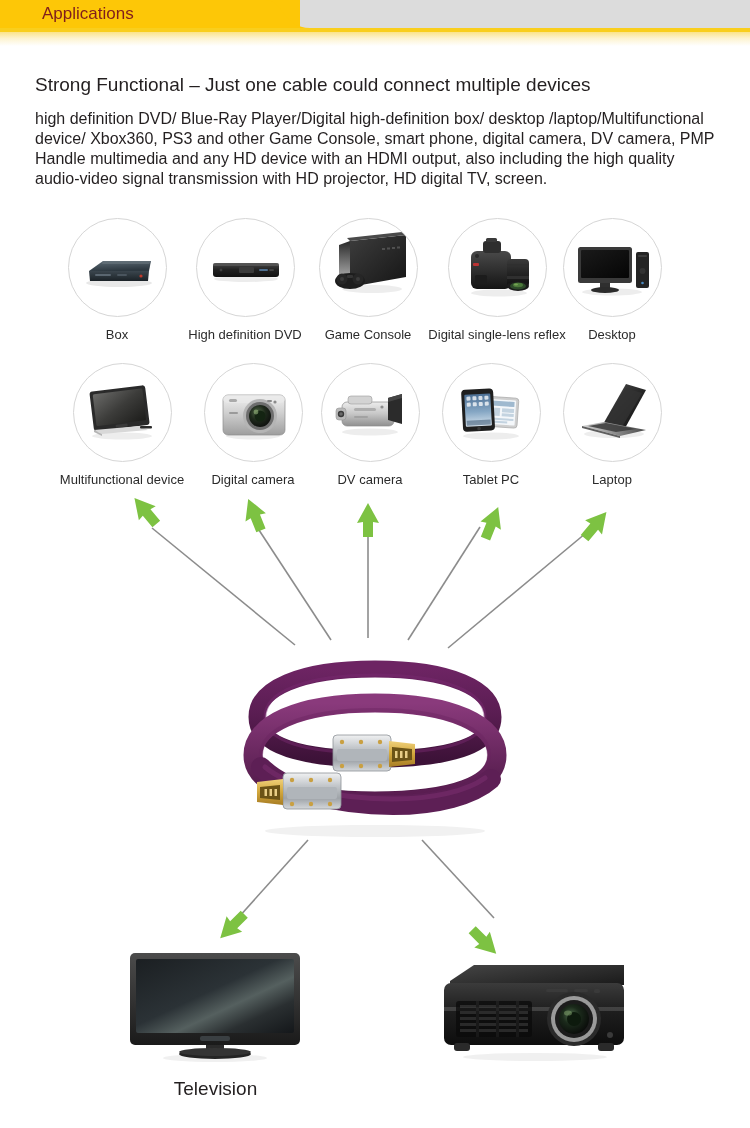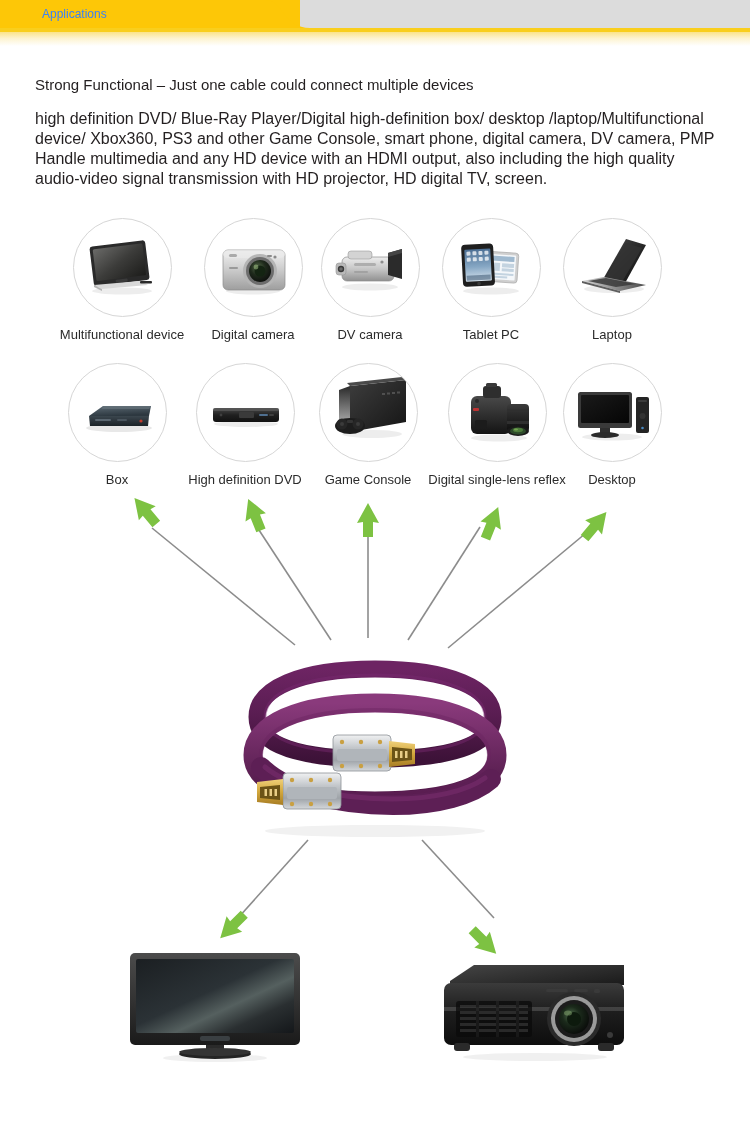--- a/index.html
+++ b/index.html
@@ -52,35 +52,35 @@
     position: absolute;
     left: 0; top: 32px;
     width: 750px; height: 14px;
     background: linear-gradient(to bottom, #fbe38a 0%, #fdf3cf 45%, #ffffff 100%);
   }
   .header-title {
     position: absolute;
     left: 42px; top: 0;
     height: 28px;
     line-height: 28px;
-    font-size: 12px;
-    color: #3b82f6;
+    font-size: 17px;
+    color: #7f1d1d;
     font-family: "Liberation Sans", sans-serif;
     white-space: nowrap;
   }
 
   
   .intro {
     position: absolute;
     left: 35px;
     top: 76px;
     width: 686px;
   }
   .intro-lead {
-    font-size: 15px;
+    font-size: 19px;
     line-height: 17px;
     color: #231f20;
     margin: 0 0 16px 0;
   }
   .intro-body {
     font-size: 16px;
     line-height: 20px;
     color: #231f20;
     margin: 0;
   }
@@ -165,20 +165,163 @@
   <div class="header-fade"></div>
   <div class="header-title">Applications</div>
 </div>
 
 <div class="intro">
   <p class="intro-lead">Strong Functional – Just one cable could connect multiple devices</p>
   <p class="intro-body">high definition DVD/ Blue-Ray Player/Digital high-definition box/ desktop /laptop/Multifunctional device/ Xbox360, PS3 and other Game Console, smart phone, digital camera, DV camera, PMP Handle multimedia and any HD device with an HDMI output, also including the high quality audio-video signal transmission with HD projector, HD digital TV, screen.</p>
 </div>
 
 <div class="device-grid">
+
+  <div class="device-row">
+
+    <div class="device-cell" style="left:42px;">
+      <div class="device-circle">
+        <svg width="97" height="97" viewBox="0 0 97 97">
+          <defs>
+            <linearGradient id="boxTop" x1="0" y1="0" x2="0.3" y2="1">
+              <stop offset="0" stop-color="#5d6b75"></stop>
+                <stop offset="1" stop-color="#2d3840"></stop>
+            </linearGradient>
+            <linearGradient id="boxFront" x1="0" y1="0" x2="0" y2="1">
+              <stop offset="0" stop-color="#3b464e"></stop>
+                <stop offset="1" stop-color="#1b2227"></stop>
+            </linearGradient>
+          </defs>
+          <ellipse cx="50" cy="64" rx="33" ry="4" fill="#e8e8e8"></ellipse>
+          <path d="M20,52 L34,42 L82,42 L80,52 Z" fill="url(#boxTop)"></path>
+          <path d="M20,52 L80,52 L79,62 L21,62 Z" fill="url(#boxFront)"></path>
+          <rect x="26" y="55" width="16" height="2" rx="1" fill="#5a6670"></rect>
+          <circle cx="72" cy="57" r="1.6" fill="#c0392b"></circle>
+          <rect x="48" y="55" width="10" height="2" rx="1" fill="#4a555e"></rect>
+          <path d="M34,42 L82,42 L80,45 L33,45 Z" fill="#6b7880" opacity="0.55"></path>
+        </svg>
+      </div>
+      <div class="device-label">Box</div>
+    </div>
+
+    <div class="device-cell" style="left:170px;">
+      <div class="device-circle">
+        <svg width="97" height="97" viewBox="0 0 97 97">
+          <defs>
+            <linearGradient id="dvdF" x1="0" y1="0" x2="0" y2="1">
+              <stop offset="0" stop-color="#4a4a4a"></stop>
+                <stop offset="0.5" stop-color="#202020"></stop>
+                <stop offset="1" stop-color="#111111"></stop>
+            </linearGradient>
+          </defs>
+          <ellipse cx="49" cy="60" rx="32" ry="3" fill="#ececec"></ellipse>
+          <rect x="16" y="44" width="66" height="14" rx="3" fill="url(#dvdF)"></rect>
+          <rect x="16" y="44" width="66" height="3" rx="1.5" fill="#5b5b5b" opacity="0.7"></rect>
+          <rect x="42" y="48" width="15" height="6" rx="1" fill="#3a3a3a"></rect>
+          <rect x="62" y="50" width="9" height="2" rx="1" fill="#4f6f8f"></rect>
+          <circle cx="24" cy="51" r="1.4" fill="#3f3f3f"></circle>
+          <rect x="72" y="50" width="5" height="2" rx="1" fill="#3f3f3f"></rect>
+        </svg>
+      </div>
+      <div class="device-label">High definition DVD</div>
+    </div>
+
+    <div class="device-cell" style="left:293px;">
+      <div class="device-circle">
+        <svg width="97" height="97" viewBox="0 0 97 97">
+          <defs>
+            <linearGradient id="psT" x1="0" y1="0" x2="1" y2="1">
+              <stop offset="0" stop-color="#3d3d3d"></stop>
+                <stop offset="1" stop-color="#151515"></stop>
+            </linearGradient>
+            <linearGradient id="psS" x1="0" y1="0" x2="0" y2="1">
+              <stop offset="0" stop-color="#2a2a2a"></stop>
+                <stop offset="1" stop-color="#c9c9c9"></stop>
+            </linearGradient>
+          </defs>
+          <ellipse cx="52" cy="70" rx="30" ry="4" fill="#ededed"></ellipse>
+          <path d="M30,22 L86,16 L86,58 L30,68 Z" fill="url(#psT)"></path>
+          <path d="M30,22 L30,68 L19,62 L19,26 Z" fill="url(#psS)"></path>
+          <path d="M30,22 L86,16 L82,13 L27,19 Z" fill="#4a4a4a"></path>
+          <g fill="#585858" opacity="0.85">
+            <rect x="62" y="29" width="3" height="2"></rect>
+              <rect x="67" y="28.5" width="3" height="2"></rect>
+            <rect x="72" y="28" width="3" height="2"></rect>
+              <rect x="77" y="27.5" width="3" height="2"></rect>
+          </g>
+          <g>
+            <ellipse cx="30" cy="62" rx="15" ry="8" fill="#1d1d1d"></ellipse>
+            <circle cx="22" cy="60" r="5.5" fill="#262626"></circle>
+            <circle cx="38" cy="60" r="5.5" fill="#262626"></circle>
+            <circle cx="22" cy="60" r="2" fill="#3b3b3b"></circle>
+            <circle cx="38" cy="60" r="2" fill="#3b3b3b"></circle>
+            <rect x="27" y="56" width="6" height="3" rx="1" fill="#343434"></rect>
+          </g>
+        </svg>
+      </div>
+      <div class="device-label">Game Console</div>
+    </div>
+
+    <div class="device-cell" style="left:422px;">
+      <div class="device-circle">
+        <svg width="97" height="97" viewBox="0 0 97 97">
+          <defs>
+            <linearGradient id="camB" x1="0" y1="0" x2="0" y2="1">
+              <stop offset="0" stop-color="#4a4a4a"></stop>
+                <stop offset="1" stop-color="#141414"></stop>
+            </linearGradient>
+            <linearGradient id="lensB" x1="0" y1="0" x2="0" y2="1">
+              <stop offset="0" stop-color="#3a3a3a"></stop>
+                <stop offset="1" stop-color="#0e0e0e"></stop>
+            </linearGradient>
+          </defs>
+          <ellipse cx="50" cy="74" rx="28" ry="3.5" fill="#ededed"></ellipse>
+          <rect x="22" y="32" width="40" height="38" rx="6" fill="url(#camB)"></rect>
+          <rect x="34" y="22" width="18" height="12" rx="3" fill="#2e2e2e"></rect>
+          <rect x="37" y="19" width="11" height="4" rx="1.5" fill="#3a3a3a"></rect>
+          <rect x="24" y="44" width="6" height="3" rx="1" fill="#b33"></rect>
+          <circle cx="28" cy="37" r="2" fill="#2a2a2a"></circle>
+          <g transform="translate(58,40)">
+            <rect x="0" y="0" width="22" height="28" rx="4" fill="url(#lensB)"></rect>
+            <rect x="0" y="5" width="22" height="3" fill="#2f2f2f"></rect>
+            <rect x="0" y="17" width="22" height="3" fill="#2f2f2f"></rect>
+            <ellipse cx="11" cy="27" rx="11" ry="5" fill="#1a1a1a"></ellipse>
+            <ellipse cx="11" cy="27" rx="8" ry="3.6" fill="#2d4a2a"></ellipse>
+            <ellipse cx="11" cy="26" rx="5" ry="2.2" fill="#4c7a3a"></ellipse>
+            <ellipse cx="9" cy="25.5" rx="2" ry="1" fill="#7fae5a" opacity="0.8"></ellipse>
+          </g>
+          <rect x="26" y="56" width="12" height="8" rx="1.5" fill="#1c1c1c"></rect>
+        </svg>
+      </div>
+      <div class="device-label">Digital single-lens reflex</div>
+    </div>
+
+    <div class="device-cell" style="left:537px;">
+      <div class="device-circle">
+        <svg width="97" height="97" viewBox="0 0 97 97">
+          <defs>
+            <linearGradient id="scr" x1="0" y1="0" x2="1" y2="1">
+              <stop offset="0" stop-color="#1a1a1a"></stop>
+                <stop offset="1" stop-color="#050505"></stop>
+            </linearGradient>
+          </defs>
+          <ellipse cx="48" cy="73" rx="30" ry="3.5" fill="#ededed"></ellipse>
+          <rect x="14" y="28" width="54" height="36" rx="2.5" fill="#3a3a3a"></rect>
+          <rect x="17" y="31" width="48" height="28" rx="1" fill="url(#scr)"></rect>
+          <rect x="36" y="64" width="10" height="5" fill="#2f2f2f"></rect>
+          <ellipse cx="41" cy="71" rx="14" ry="3" fill="#2b2b2b"></ellipse>
+          <rect x="72" y="33" width="13" height="36" rx="2" fill="#242424"></rect>
+          <rect x="74" y="36" width="9" height="2" rx="1" fill="#3c3c3c"></rect>
+          <circle cx="78.5" cy="52" r="3" fill="#333"></circle>
+          <circle cx="78.5" cy="64" r="1.3" fill="#4a8ac2"></circle>
+        </svg>
+      </div>
+      <div class="device-label">Desktop</div>
+    </div>
+  </div>
 
   <div class="device-row">
 
     <div class="device-cell" style="left:47px;">
       <div class="device-circle">
         <svg width="97" height="97" viewBox="0 0 97 97">
           <defs>
             <linearGradient id="aioS" x1="0" y1="0" x2="1" y2="1">
               <stop offset="0" stop-color="#6a6a68"></stop>
                 <stop offset="0.5" stop-color="#3c3c3a"></stop>
@@ -320,163 +463,20 @@
           <path d="M38,62 L62,20 L82,26 L60,66 Z" fill="url(#lidG)"></path>
           <path d="M41,60 L62,24 L78,29 L58,63 Z" fill="#333" opacity="0.8"></path>
           <path d="M18,62 L40,58 L82,66 L56,72 Z" fill="url(#baseG)"></path>
           <path d="M24,62 L42,59 L72,65 L52,68 Z" fill="#3a3a3a" opacity="0.85"></path>
           <path d="M18,62 L56,72 L56,74 L18,64 Z" fill="#5e5e5e"></path>
         </svg>
       </div>
       <div class="device-label">Laptop</div>
     </div>
   </div>
-
-  <div class="device-row">
-
-    <div class="device-cell" style="left:42px;">
-      <div class="device-circle">
-        <svg width="97" height="97" viewBox="0 0 97 97">
-          <defs>
-            <linearGradient id="boxTop" x1="0" y1="0" x2="0.3" y2="1">
-              <stop offset="0" stop-color="#5d6b75"></stop>
-                <stop offset="1" stop-color="#2d3840"></stop>
-            </linearGradient>
-            <linearGradient id="boxFront" x1="0" y1="0" x2="0" y2="1">
-              <stop offset="0" stop-color="#3b464e"></stop>
-                <stop offset="1" stop-color="#1b2227"></stop>
-            </linearGradient>
-          </defs>
-          <ellipse cx="50" cy="64" rx="33" ry="4" fill="#e8e8e8"></ellipse>
-          <path d="M20,52 L34,42 L82,42 L80,52 Z" fill="url(#boxTop)"></path>
-          <path d="M20,52 L80,52 L79,62 L21,62 Z" fill="url(#boxFront)"></path>
-          <rect x="26" y="55" width="16" height="2" rx="1" fill="#5a6670"></rect>
-          <circle cx="72" cy="57" r="1.6" fill="#c0392b"></circle>
-          <rect x="48" y="55" width="10" height="2" rx="1" fill="#4a555e"></rect>
-          <path d="M34,42 L82,42 L80,45 L33,45 Z" fill="#6b7880" opacity="0.55"></path>
-        </svg>
-      </div>
-      <div class="device-label">Box</div>
-    </div>
-
-    <div class="device-cell" style="left:170px;">
-      <div class="device-circle">
-        <svg width="97" height="97" viewBox="0 0 97 97">
-          <defs>
-            <linearGradient id="dvdF" x1="0" y1="0" x2="0" y2="1">
-              <stop offset="0" stop-color="#4a4a4a"></stop>
-                <stop offset="0.5" stop-color="#202020"></stop>
-                <stop offset="1" stop-color="#111111"></stop>
-            </linearGradient>
-          </defs>
-          <ellipse cx="49" cy="60" rx="32" ry="3" fill="#ececec"></ellipse>
-          <rect x="16" y="44" width="66" height="14" rx="3" fill="url(#dvdF)"></rect>
-          <rect x="16" y="44" width="66" height="3" rx="1.5" fill="#5b5b5b" opacity="0.7"></rect>
-          <rect x="42" y="48" width="15" height="6" rx="1" fill="#3a3a3a"></rect>
-          <rect x="62" y="50" width="9" height="2" rx="1" fill="#4f6f8f"></rect>
-          <circle cx="24" cy="51" r="1.4" fill="#3f3f3f"></circle>
-          <rect x="72" y="50" width="5" height="2" rx="1" fill="#3f3f3f"></rect>
-        </svg>
-      </div>
-      <div class="device-label">High definition DVD</div>
-    </div>
-
-    <div class="device-cell" style="left:293px;">
-      <div class="device-circle">
-        <svg width="97" height="97" viewBox="0 0 97 97">
-          <defs>
-            <linearGradient id="psT" x1="0" y1="0" x2="1" y2="1">
-              <stop offset="0" stop-color="#3d3d3d"></stop>
-                <stop offset="1" stop-color="#151515"></stop>
-            </linearGradient>
-            <linearGradient id="psS" x1="0" y1="0" x2="0" y2="1">
-              <stop offset="0" stop-color="#2a2a2a"></stop>
-                <stop offset="1" stop-color="#c9c9c9"></stop>
-            </linearGradient>
-          </defs>
-          <ellipse cx="52" cy="70" rx="30" ry="4" fill="#ededed"></ellipse>
-          <path d="M30,22 L86,16 L86,58 L30,68 Z" fill="url(#psT)"></path>
-          <path d="M30,22 L30,68 L19,62 L19,26 Z" fill="url(#psS)"></path>
-          <path d="M30,22 L86,16 L82,13 L27,19 Z" fill="#4a4a4a"></path>
-          <g fill="#585858" opacity="0.85">
-            <rect x="62" y="29" width="3" height="2"></rect>
-              <rect x="67" y="28.5" width="3" height="2"></rect>
-            <rect x="72" y="28" width="3" height="2"></rect>
-              <rect x="77" y="27.5" width="3" height="2"></rect>
-          </g>
-          <g>
-            <ellipse cx="30" cy="62" rx="15" ry="8" fill="#1d1d1d"></ellipse>
-            <circle cx="22" cy="60" r="5.5" fill="#262626"></circle>
-            <circle cx="38" cy="60" r="5.5" fill="#262626"></circle>
-            <circle cx="22" cy="60" r="2" fill="#3b3b3b"></circle>
-            <circle cx="38" cy="60" r="2" fill="#3b3b3b"></circle>
-            <rect x="27" y="56" width="6" height="3" rx="1" fill="#343434"></rect>
-          </g>
-        </svg>
-      </div>
-      <div class="device-label">Game Console</div>
-    </div>
-
-    <div class="device-cell" style="left:422px;">
-      <div class="device-circle">
-        <svg width="97" height="97" viewBox="0 0 97 97">
-          <defs>
-            <linearGradient id="camB" x1="0" y1="0" x2="0" y2="1">
-              <stop offset="0" stop-color="#4a4a4a"></stop>
-                <stop offset="1" stop-color="#141414"></stop>
-            </linearGradient>
-            <linearGradient id="lensB" x1="0" y1="0" x2="0" y2="1">
-              <stop offset="0" stop-color="#3a3a3a"></stop>
-                <stop offset="1" stop-color="#0e0e0e"></stop>
-            </linearGradient>
-          </defs>
-          <ellipse cx="50" cy="74" rx="28" ry="3.5" fill="#ededed"></ellipse>
-          <rect x="22" y="32" width="40" height="38" rx="6" fill="url(#camB)"></rect>
-          <rect x="34" y="22" width="18" height="12" rx="3" fill="#2e2e2e"></rect>
-          <rect x="37" y="19" width="11" height="4" rx="1.5" fill="#3a3a3a"></rect>
-          <rect x="24" y="44" width="6" height="3" rx="1" fill="#b33"></rect>
-          <circle cx="28" cy="37" r="2" fill="#2a2a2a"></circle>
-          <g transform="translate(58,40)">
-            <rect x="0" y="0" width="22" height="28" rx="4" fill="url(#lensB)"></rect>
-            <rect x="0" y="5" width="22" height="3" fill="#2f2f2f"></rect>
-            <rect x="0" y="17" width="22" height="3" fill="#2f2f2f"></rect>
-            <ellipse cx="11" cy="27" rx="11" ry="5" fill="#1a1a1a"></ellipse>
-            <ellipse cx="11" cy="27" rx="8" ry="3.6" fill="#2d4a2a"></ellipse>
-            <ellipse cx="11" cy="26" rx="5" ry="2.2" fill="#4c7a3a"></ellipse>
-            <ellipse cx="9" cy="25.5" rx="2" ry="1" fill="#7fae5a" opacity="0.8"></ellipse>
-          </g>
-          <rect x="26" y="56" width="12" height="8" rx="1.5" fill="#1c1c1c"></rect>
-        </svg>
-      </div>
-      <div class="device-label">Digital single-lens reflex</div>
-    </div>
-
-    <div class="device-cell" style="left:537px;">
-      <div class="device-circle">
-        <svg width="97" height="97" viewBox="0 0 97 97">
-          <defs>
-            <linearGradient id="scr" x1="0" y1="0" x2="1" y2="1">
-              <stop offset="0" stop-color="#1a1a1a"></stop>
-                <stop offset="1" stop-color="#050505"></stop>
-            </linearGradient>
-          </defs>
-          <ellipse cx="48" cy="73" rx="30" ry="3.5" fill="#ededed"></ellipse>
-          <rect x="14" y="28" width="54" height="36" rx="2.5" fill="#3a3a3a"></rect>
-          <rect x="17" y="31" width="48" height="28" rx="1" fill="url(#scr)"></rect>
-          <rect x="36" y="64" width="10" height="5" fill="#2f2f2f"></rect>
-          <ellipse cx="41" cy="71" rx="14" ry="3" fill="#2b2b2b"></ellipse>
-          <rect x="72" y="33" width="13" height="36" rx="2" fill="#242424"></rect>
-          <rect x="74" y="36" width="9" height="2" rx="1" fill="#3c3c3c"></rect>
-          <circle cx="78.5" cy="52" r="3" fill="#333"></circle>
-          <circle cx="78.5" cy="64" r="1.3" fill="#4a8ac2"></circle>
-        </svg>
-      </div>
-      <div class="device-label">Desktop</div>
-    </div>
-  </div>
 </div>
 
 <svg class="arrow-layer" viewBox="0 0 750 1128">
   <g stroke="#8c8c8c" stroke-width="1.6" fill="none">
     <line x1="295" y1="645" x2="152" y2="528"></line>
     <line x1="331" y1="640" x2="257" y2="527"></line>
     <line x1="368" y1="638" x2="368" y2="525"></line>
     <line x1="408" y1="640" x2="480" y2="527"></line>
     <line x1="448" y1="648" x2="592" y2="528"></line>
     <line x1="308" y1="840" x2="238" y2="918"></line>
@@ -610,20 +610,21 @@
       </linearGradient>
     </defs>
     <ellipse cx="97" cy="113" rx="52" ry="4" fill="#f0f0f0"></ellipse>
     <rect x="12" y="8" width="170" height="92" rx="5" fill="url(#tvFrame)"></rect>
     <rect x="18" y="14" width="158" height="74" rx="2" fill="url(#tvScreen)"></rect>
     <rect x="82" y="91" width="30" height="5" rx="2" fill="#3a3f42"></rect>
     <rect x="88" y="100" width="18" height="6" fill="#2a2a2a"></rect>
     <ellipse cx="97" cy="109" rx="36" ry="5" fill="#242424"></ellipse>
     <ellipse cx="97" cy="107" rx="36" ry="4" fill="#343434"></ellipse>
   </svg>
+  <div class="output-label">Television</div>
 </div>
 
 <div class="output" style="left:428px; top:945px; width:215px;">
   <svg width="215" height="120" viewBox="0 0 215 120">
     <defs>
       <linearGradient id="prjBody" x1="0" y1="0" x2="0" y2="1">
         <stop offset="0" stop-color="#3b3b3b"></stop>
           <stop offset="0.45" stop-color="#1e1e1e"></stop>
           <stop offset="1" stop-color="#0d0d0d"></stop>
       </linearGradient>

